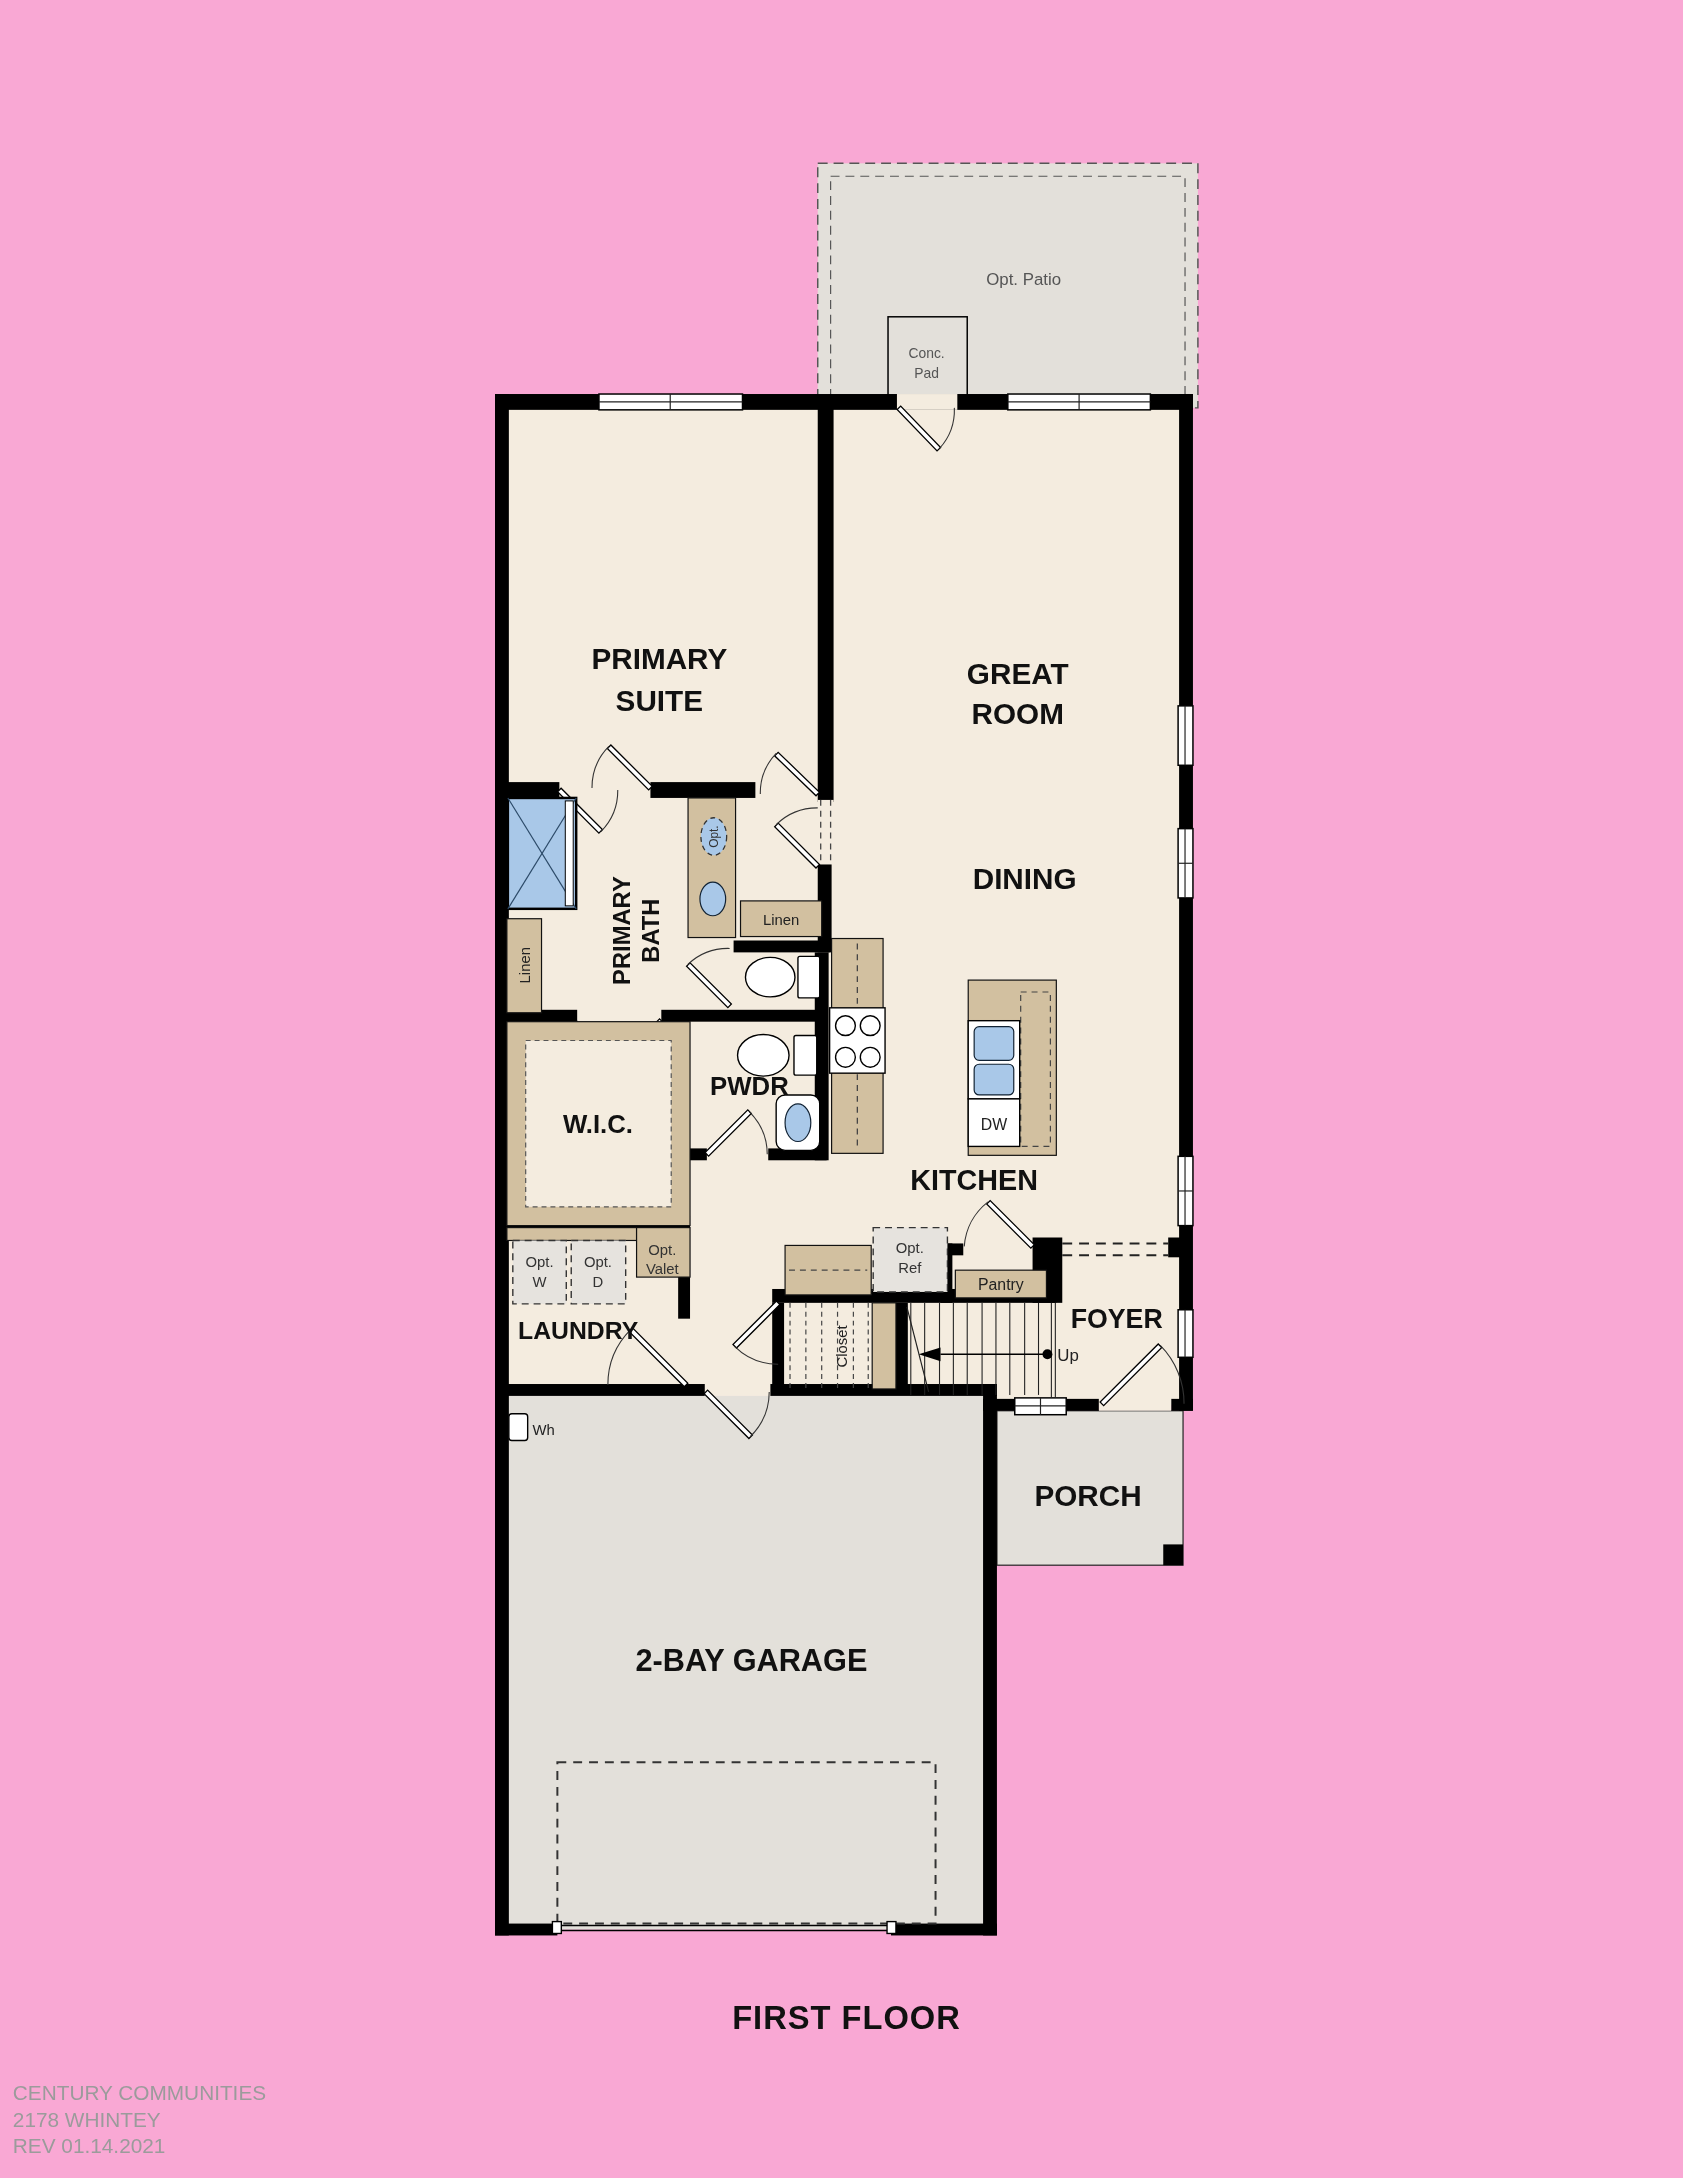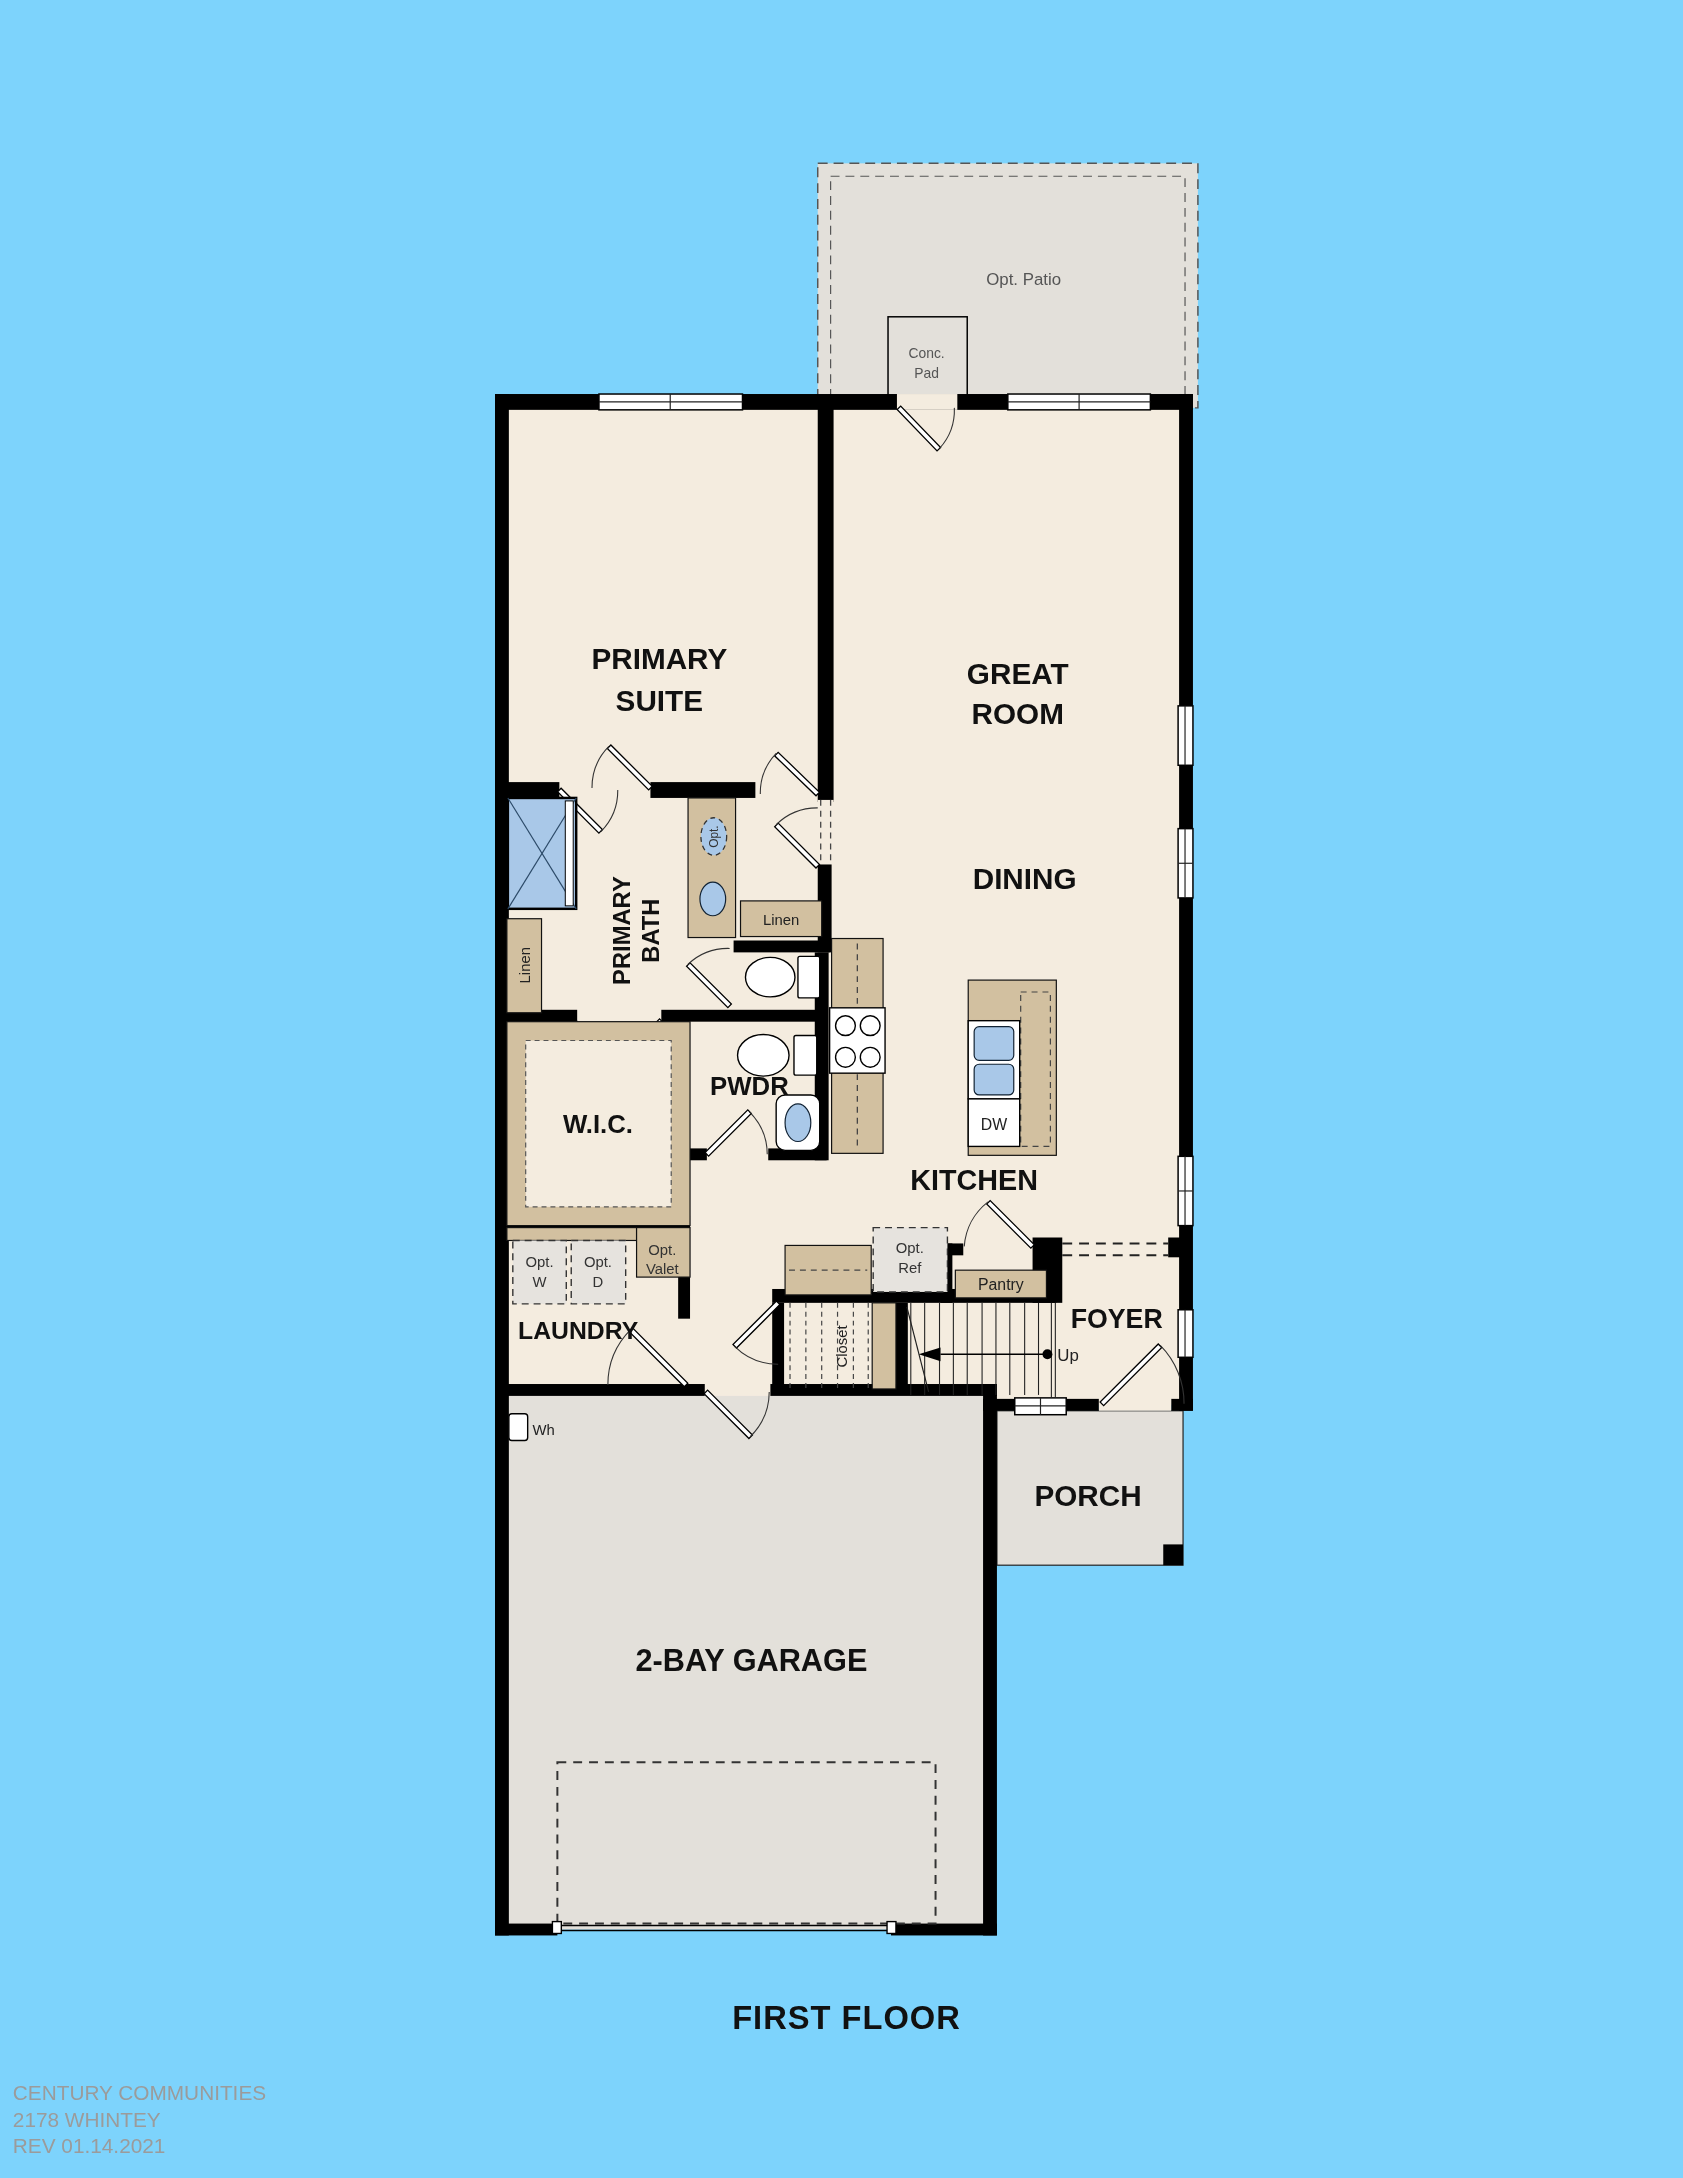--- a/index.html
+++ b/index.html
@@ -1,16 +1,16 @@
 <!DOCTYPE html>
 <html><head>
 <meta charset="utf-8">
 <style>
   html,body{margin:0;padding:0;background:#ffffff;}
-  .page{position:relative;width:1683px;height:2178px;background:#7dd3fc;font-family:"Liberation Sans",sans-serif;}
+  .page{position:relative;width:1683px;height:2178px;background:#f9a8d4;font-family:"Liberation Sans",sans-serif;}
   svg{position:absolute;left:0;top:0;}
   text{font-family:"Liberation Sans","DejaVu Sans",sans-serif;}
   .room-lbl{font-weight:bold;fill:#111111;}
   .small-lbl{fill:#222222;}
   .opt-lbl{fill:#333333;}
   .site-lbl{fill:#555555;}
   .brand{fill:#9b9b9b;}
   .wall{fill:#000000;}
   .win{fill:#ffffff;stroke:#000000;stroke-width:1.5;}
   .door-leaf{fill:#ffffff;stroke:#000000;stroke-width:1.3;}

